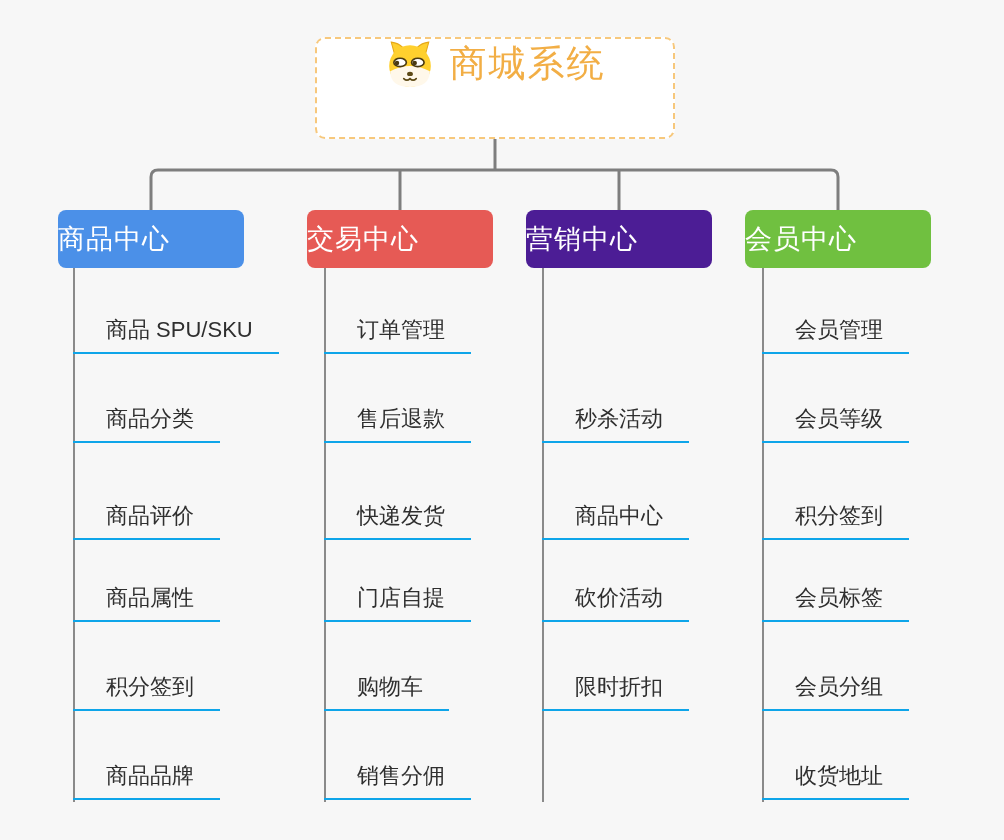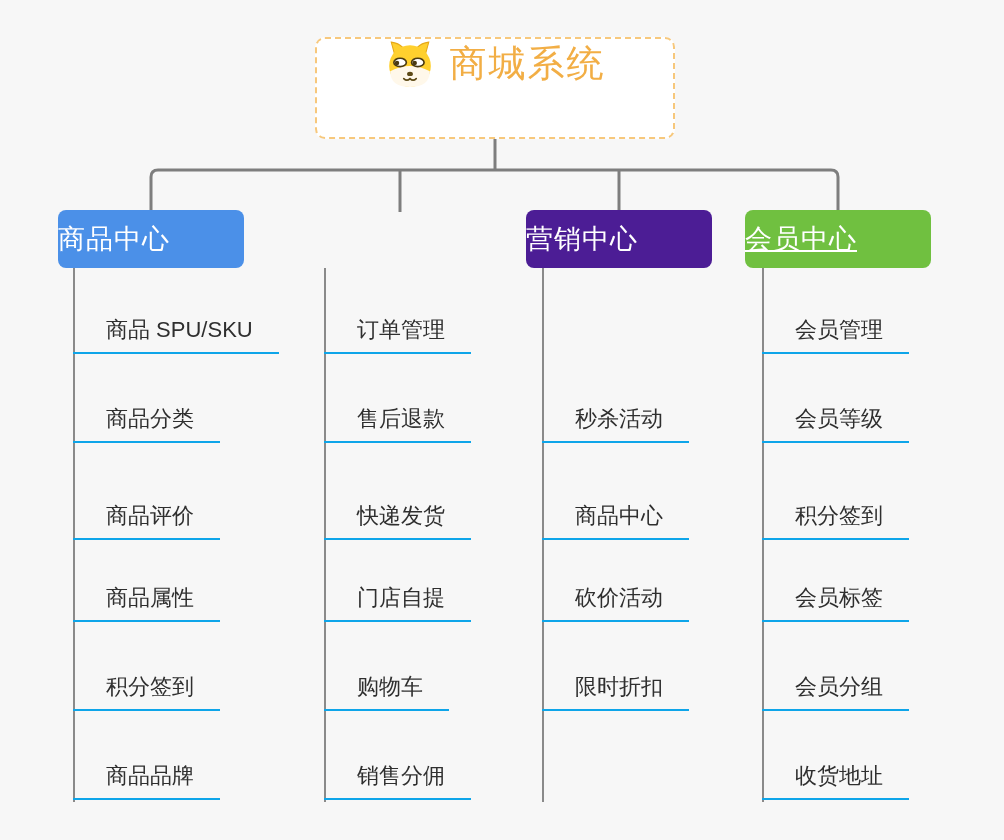--- a/index.html
+++ b/index.html
@@ -62,21 +62,21 @@
     white-space: nowrap;
     cursor: default;
   }
   .c0 { background: #4b90e8; }
   .c1 { background: #e65a55; }
   .c2 { background: #4c1d95; }
   .c3 { background: #70c040; }
   .bh0 { left: 58px; }
   .bh1 { left: 307px; }
   .bh2 { left: 526px; }
-  .bh3 { left: 745px; text-decoration: underline; }
+  .bh3 { left: 745px; }
 
   
   .branch-line {
     position: absolute;
     top: 268px;
     width: 2px;
     height: 534px;
     background: #8a8a8a;
   }
   .bl0 { left: 73px; }
@@ -139,20 +139,23 @@
     <span>商品中心</span>
   </div>
   <div class="branch-line bl0"></div>
   <div class="leaf lx0 ly0">商品 SPU/SKU</div>
   <div class="leaf lx0 ly1">商品分类</div>
   <div class="leaf lx0 ly2">商品评价</div>
   <div class="leaf lx0 ly3">商品属性</div>
   <div class="leaf lx0 ly4">积分签到</div>
   <div class="leaf lx0 ly5">商品品牌</div>
 
+  <div class="branch-header c1 bh1">
+    <span>交易中心</span>
+  </div>
   <div class="branch-line bl1"></div>
   <div class="leaf lx1 ly0">订单管理</div>
   <div class="leaf lx1 ly1">售后退款</div>
   <div class="leaf lx1 ly2">快递发货</div>
   <div class="leaf lx1 ly3">门店自提</div>
   <div class="leaf lx1 ly4">购物车</div>
   <div class="leaf lx1 ly5">销售分佣</div>
 
   <div class="branch-header c2 bh2">
     <span>营销中心</span>

